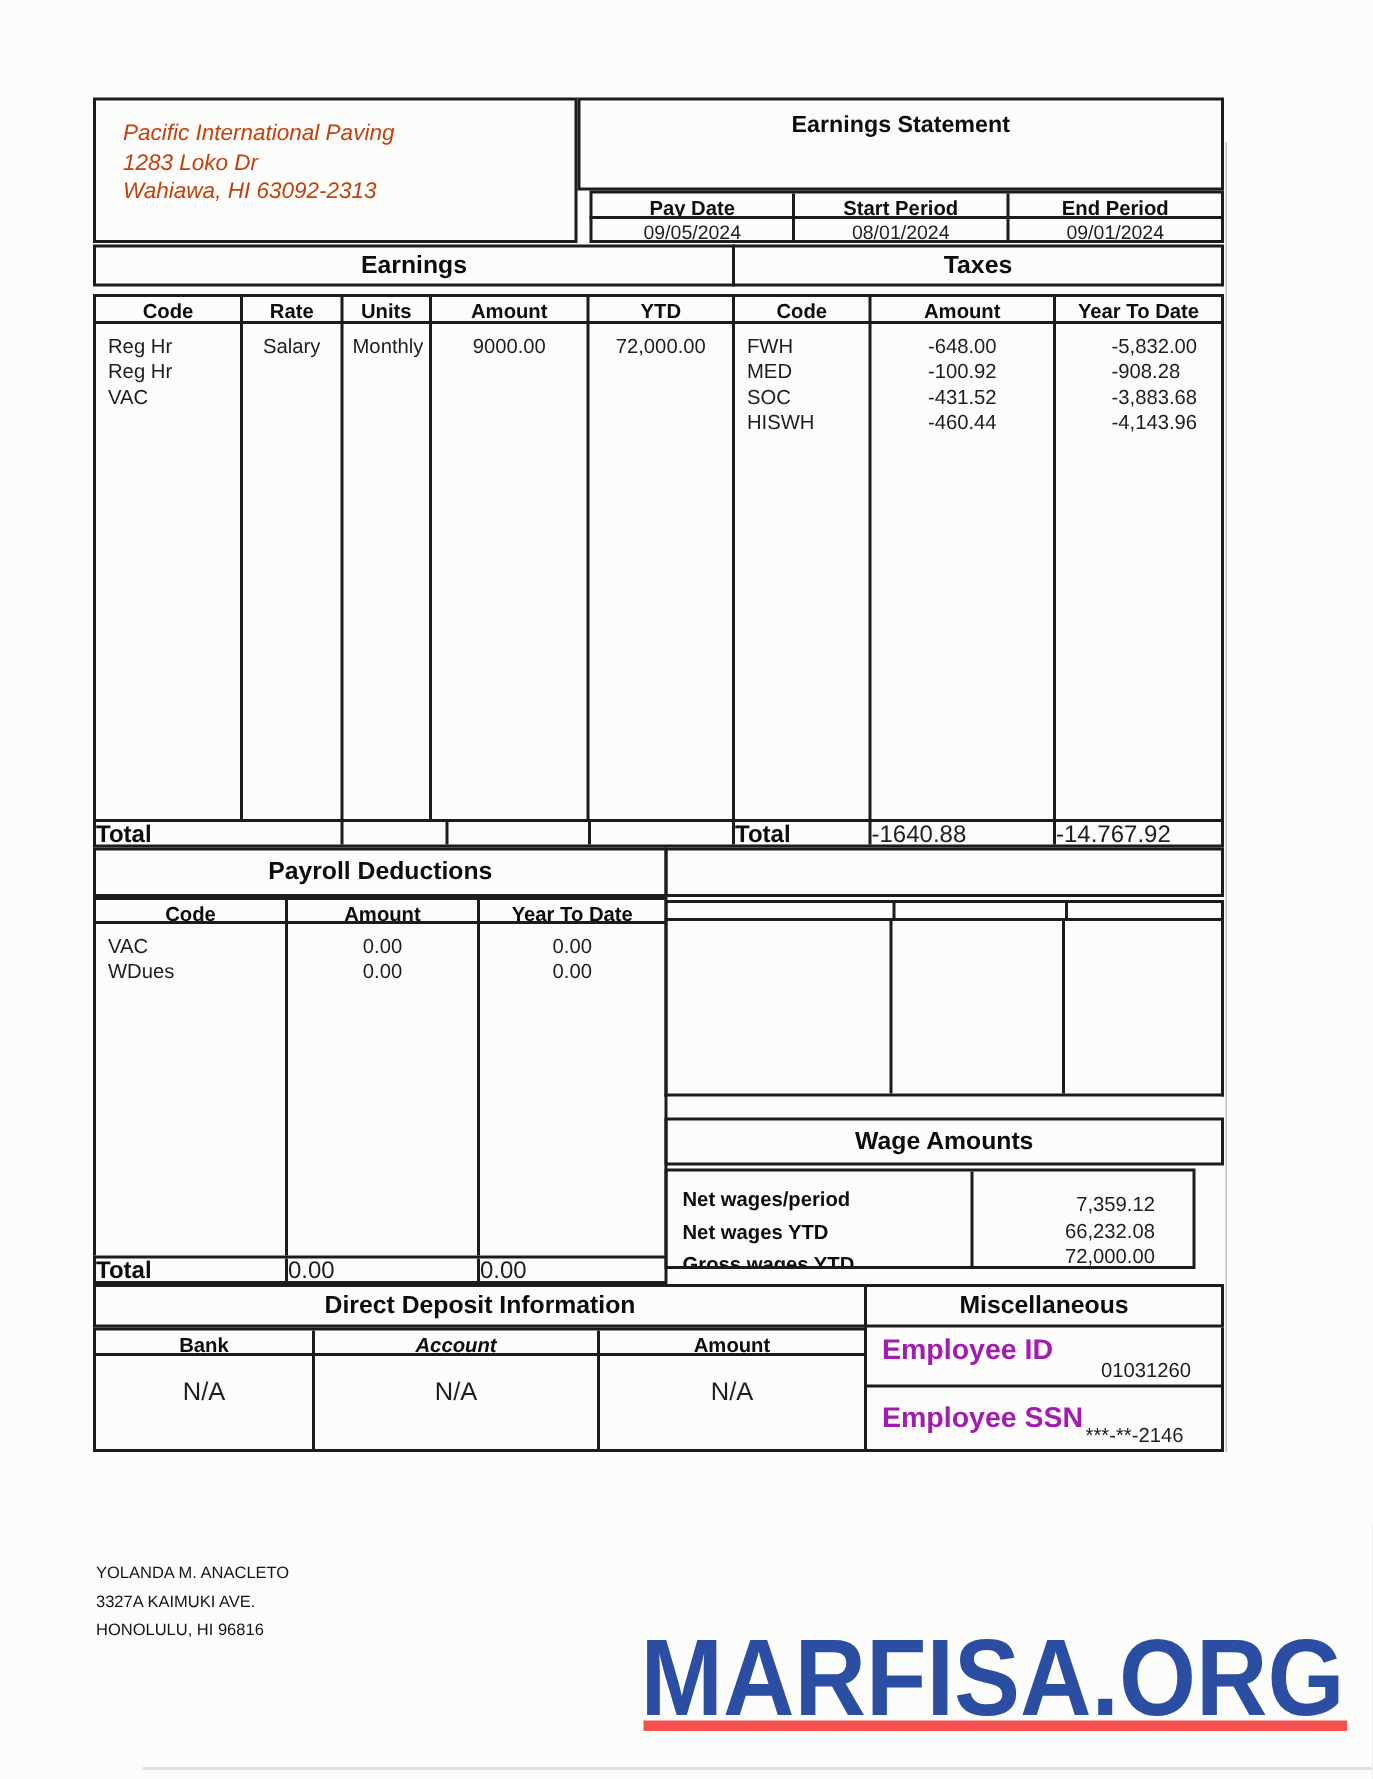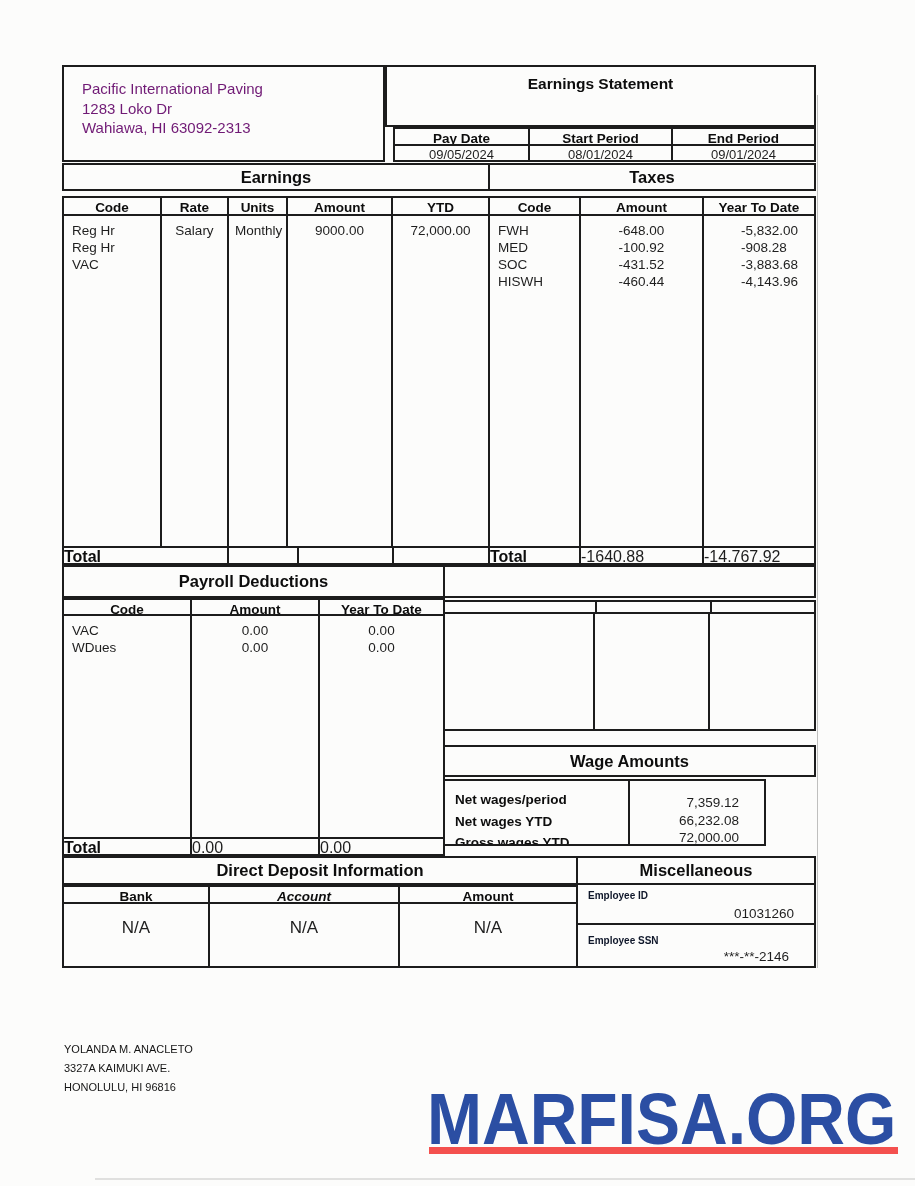--- a/index.html
+++ b/index.html
@@ -17,26 +17,26 @@
   .cells>div:last-child{border-right:none;}
   .hdr{font-weight:bold;text-align:center;font-size:13.5px;color:#0d0d0d;}
   .hdr>div{padding-top:2px;}
   .val{font-size:13px;text-align:center;}
   .datacols{display:flex;border-left:2px solid #1c1c1c;border-right:2px solid #1c1c1c;}
   .datacols>div{box-sizing:border-box;border-right:2px solid #1c1c1c;font-size:13.5px;line-height:17px;padding-top:6px;}
   .datacols>div:last-child{border-right:none;}
   .lpad{padding-left:8px;}
   .ctr{text-align:center;}
   .rt{text-align:right;}
-  .companytext{padding:12px 0 0 18px;font-size:15px;line-height:19.5px;color:#701a75;}
+  .companytext{padding:12px 0 0 18px;font-size:15px;line-height:19.5px;color:#c2410c;font-style:italic;}
   .bold{font-weight:bold;color:#0d0d0d;}
   .wagelabels{padding:8px 0 0 10px;font-size:13.5px;font-weight:bold;color:#0d0d0d;line-height:21.5px;}
   .wagevals{padding:13px 25px 0 0;font-size:13.5px;text-align:right;line-height:17.5px;}
   .miscrow{position:relative;box-sizing:border-box;}
-  .misclabel{position:absolute;left:10px;font-weight:bold;font-size:10px;color:#0f172a;text-align:center;}
+  .misclabel{position:absolute;left:10px;font-weight:bold;font-size:19px;color:#a21caf;text-align:center;}
   .miscval{position:absolute;right:20px;font-size:13.5px;}
   .scanline{background:rgba(130,130,130,0.5);}
   .footeraddr{font-size:11px;line-height:19px;color:#151515;}
   .logo{font-weight:bold;font-size:66px;letter-spacing:0px;line-height:1;transform:scaleY(1.1);transform-origin:top left;}
 </style>
 </head>
 <body>
 
 <div class="page">
 
@@ -156,21 +156,21 @@
       <div>0.00</div>
     </div>
   </div>
   <div class="abs cells" style="left:443px;top:614px;width:373px;height:117px;border-left:2px solid #1c1c1c;border-right:2px solid #1c1c1c;border-bottom:2px solid #1c1c1c;">
     <div style="width:150px;"></div>
     <div style="width:115px;"></div>
     <div style="width:104px;"></div>
   </div>
 
   <div class="abs band" style="left:443px;top:745px;width:373px;height:32px;padding-top:5px;">Wage Amounts</div>
-  <div class="abs bx cells" style="left:443px;top:779px;width:323px;height:67px;">
+  <div class="abs bx cells" style="left:443px;top:779px;width:354px;height:67px;">
     <div style="width:216px;" class="wagelabels">
       <div>Net wages/period</div>
       <div>Net wages YTD</div>
       <div>Gross wages YTD</div>
     </div>
     <div style="width:153px;" class="wagevals">
       <div>7,359.12</div>
       <div>66,232.08</div>
       <div>72,000.00</div>
     </div>

